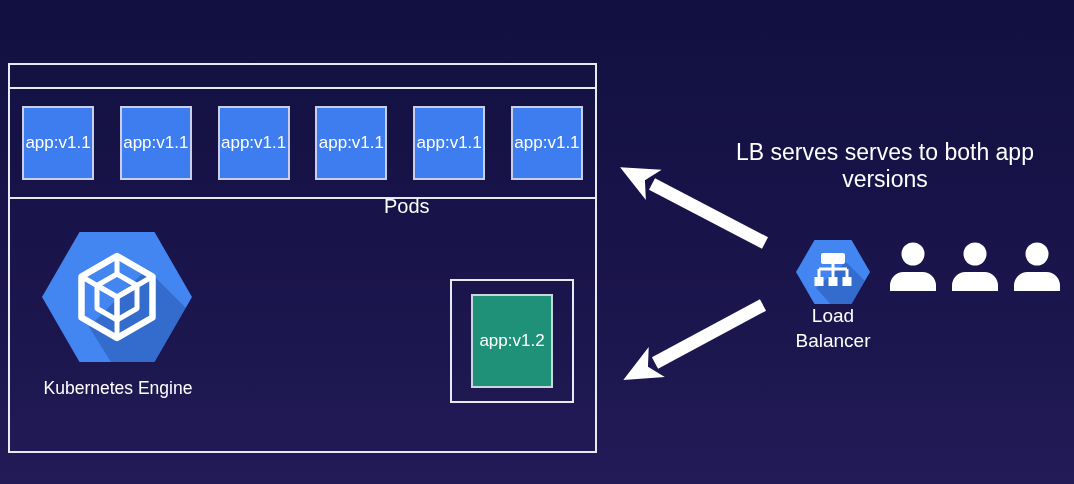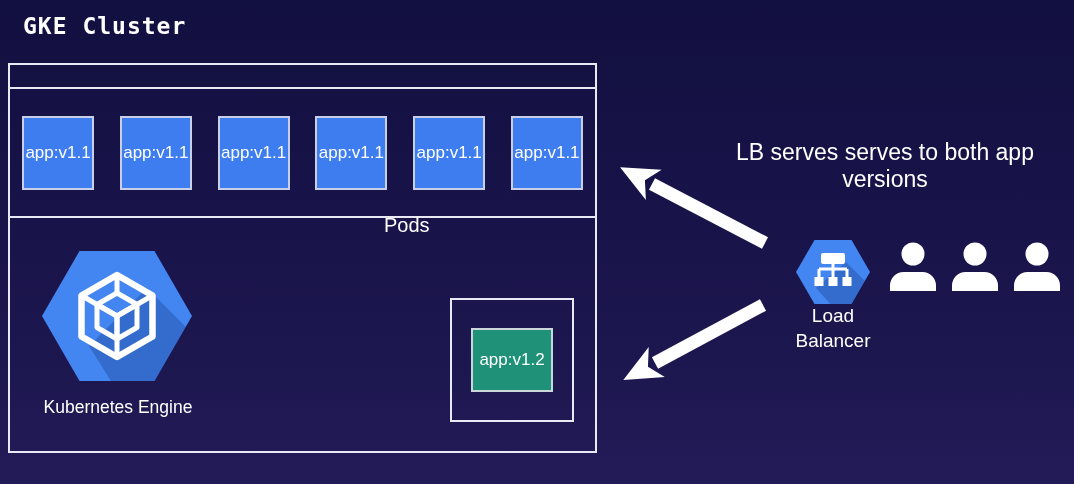--- a/index.html
+++ b/index.html
@@ -26,21 +26,21 @@
     position: absolute;
     left: 8px; top: 63px;
     width: 589px; height: 390px;
     border: 2px solid #e8e9f2;
   }
   .band-top {
     height: 24px;
     border-bottom: 2px solid #e8e9f2;
   }
   .pods-band {
-    height: 129px;
+    height: 110px;
     border-bottom: 2px solid #e8e9f2;
     display: flex;
     align-items: center;
     justify-content: space-between;
     padding: 0 12px;
   }
   .pod {
     display: flex;
     align-items: center;
     justify-content: center;
@@ -75,21 +75,21 @@
   .canary-wrap {
     position: absolute;
     left: 440px; top: 235px;
     width: 124px; height: 124px;
     border: 2px solid #e8e9f2;
     display: flex;
     align-items: center;
     justify-content: center;
   }
   .pod-teal {
-    width: 82px; height: 64px;
+    width: 82px; height: 94px;
     background: #1f9178;
     border: 2px solid #c9d6da;
   }
   .arrows {
     position: absolute;
     left: 0; top: 0;
     width: 1074px; height: 484px;
     pointer-events: none;
   }
   .annotation {
@@ -119,21 +119,20 @@
     display: flex;
     gap: 12px;
   }
   .user-icon { width: 50px; height: 52px; }
 </style>
 </head>
 <body>
 
 <div class="canvas">
 
-  <div class="title">GKE Cluster</div>
 
   <div class="cluster-box">
     <div class="band-top"></div>
     <div class="pods-band">
       <div class="pod pod-blue">app:v1.1</div>
       <div class="pod pod-blue">app:v1.1</div>
       <div class="pod pod-blue">app:v1.1</div>
       <div class="pod pod-blue">app:v1.1</div>
       <div class="pod pod-blue">app:v1.1</div>
       <div class="pod pod-blue">app:v1.1</div>

